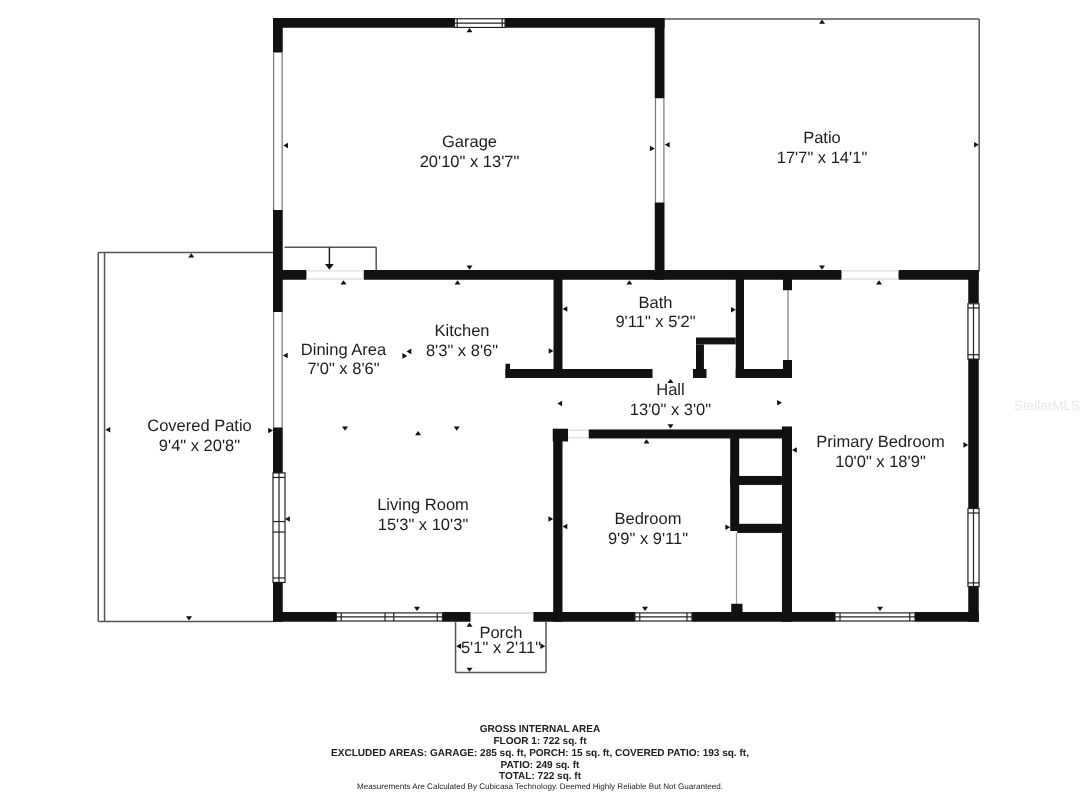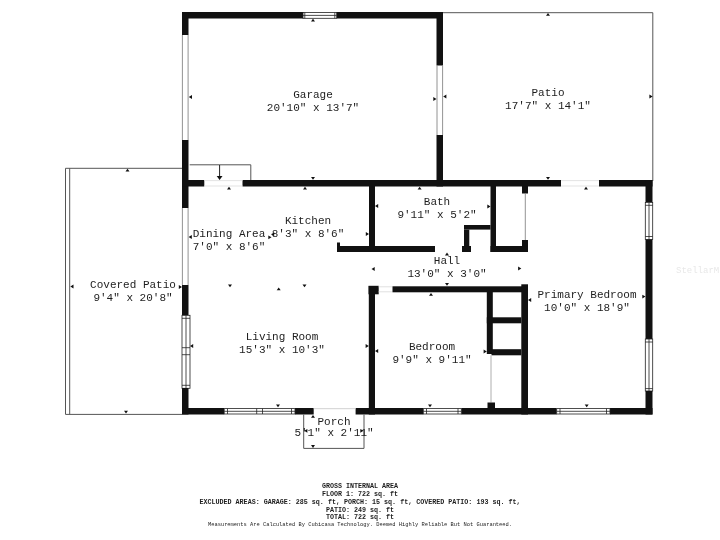--- a/index.html
+++ b/index.html
@@ -1,16 +1,16 @@
 <!DOCTYPE html>
 <html><head>
 <meta charset="utf-8">
 <style>
 html,body{margin:0;padding:0;background:#fff;}
-#plan{width:720px;height:540px;position:relative;font-family:Liberation Mono, monospace;}
+#plan{width:720px;height:540px;position:relative;font-family:Liberation Sans, sans-serif;}
 svg{display:block;}
 text{fill:#1d1d1d;}
 .rm{font-size:11px;}
 .ft1{font-size:6.7px;font-weight:bold;}
 .ft2{font-size:5.4px;}
 </style>
 </head>
 <body>
 <div id="plan">
 <svg width="720" height="540" viewBox="0 0 720 540">

